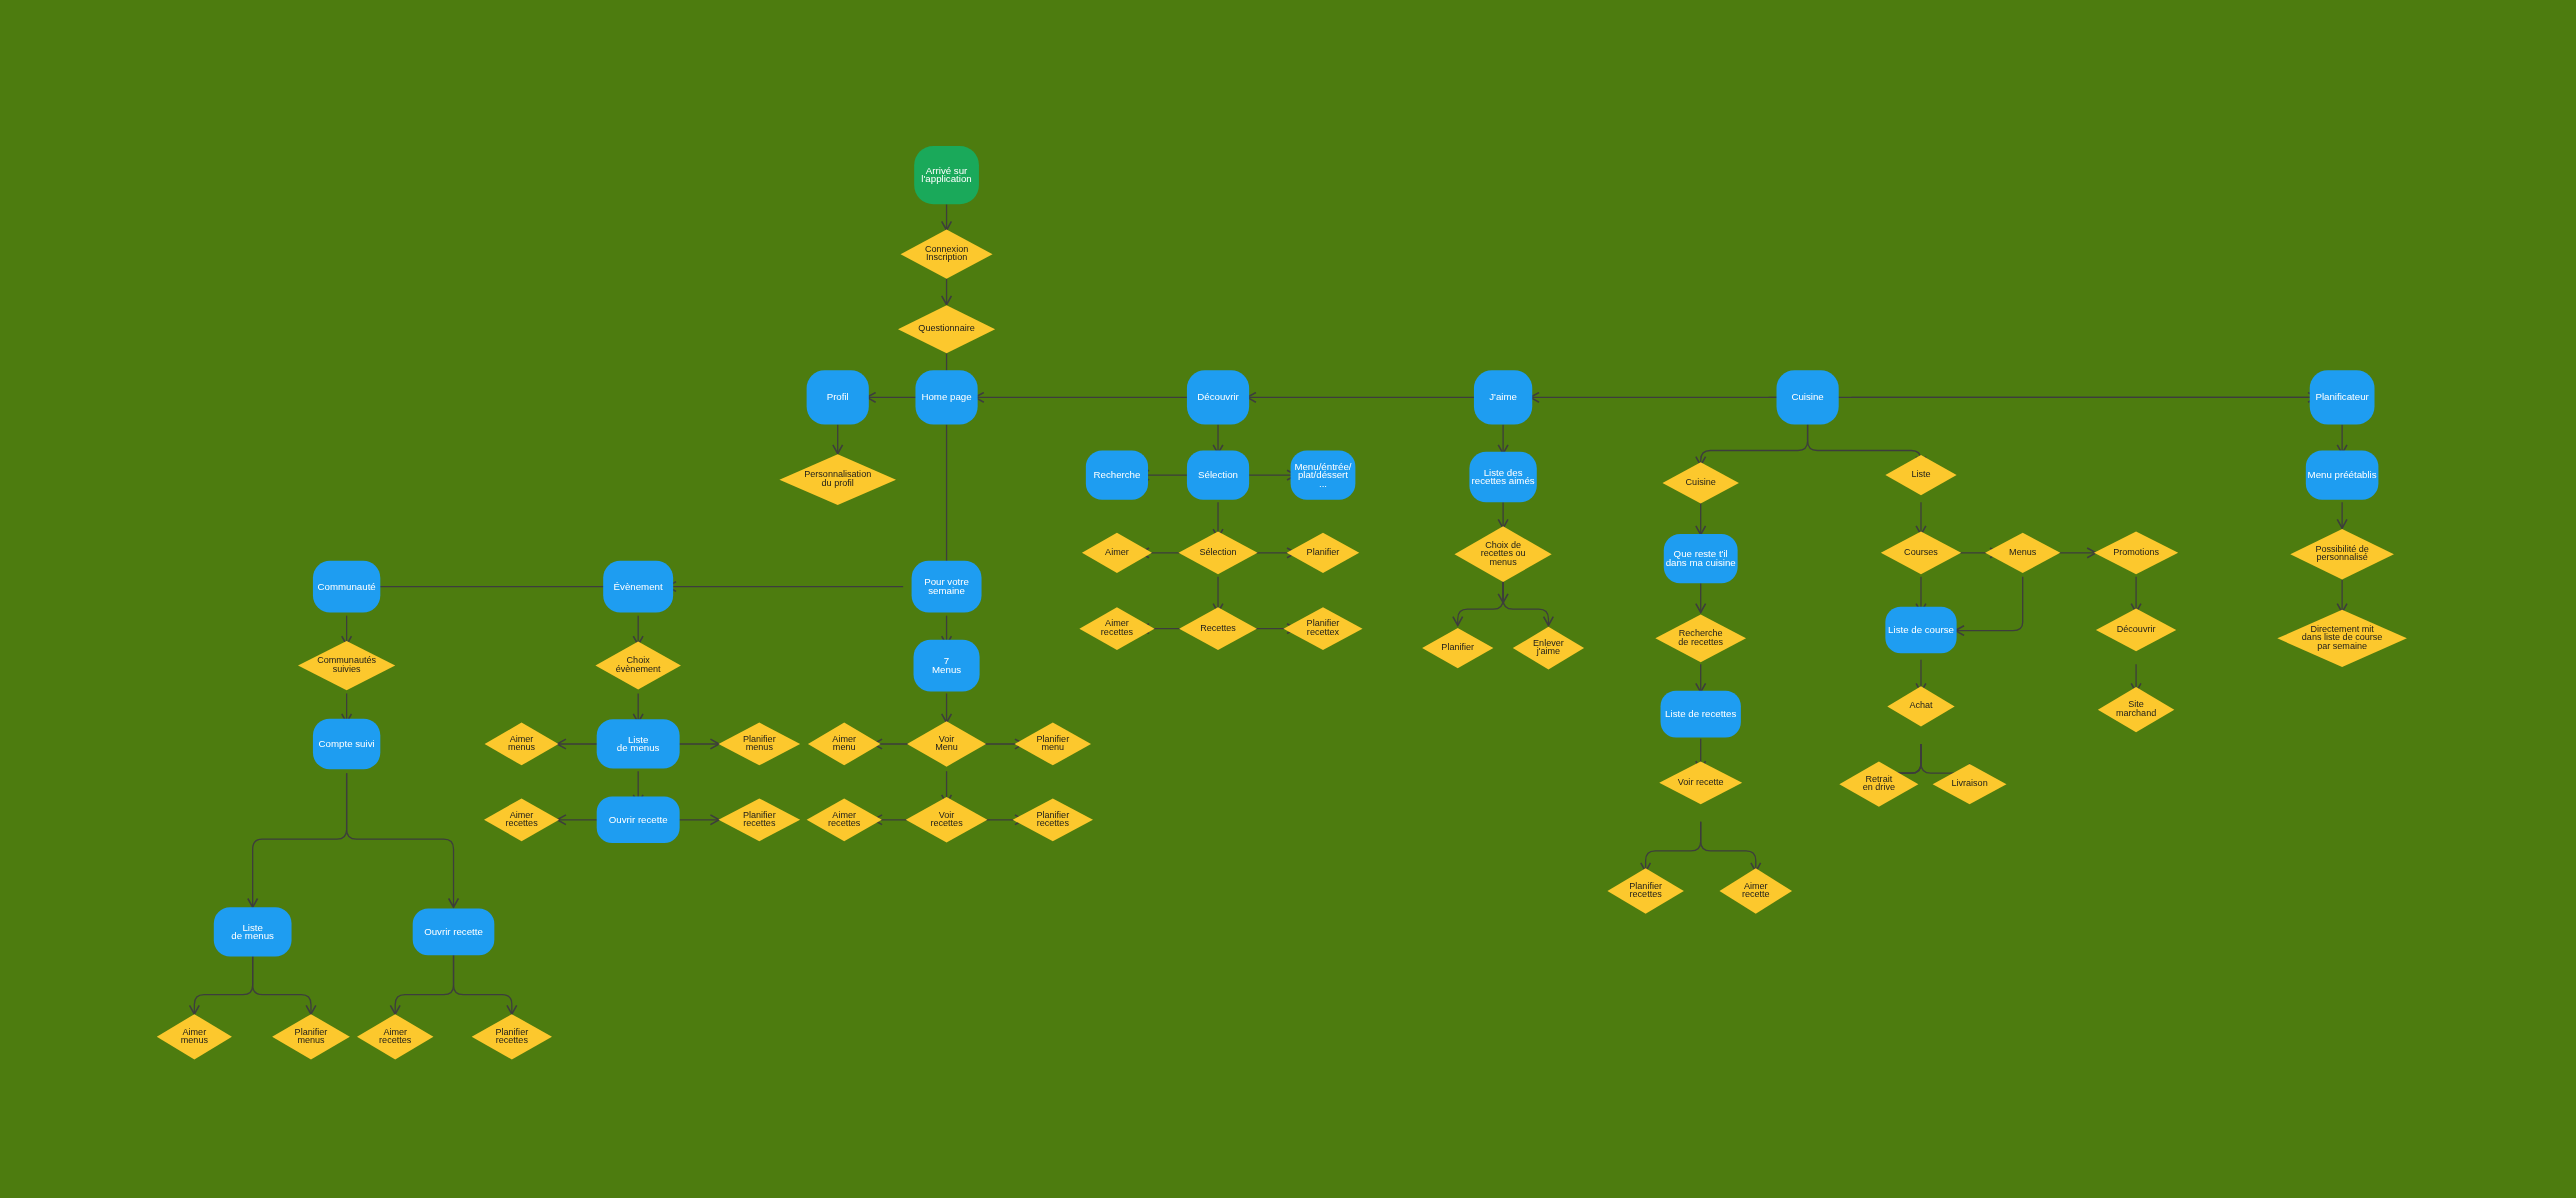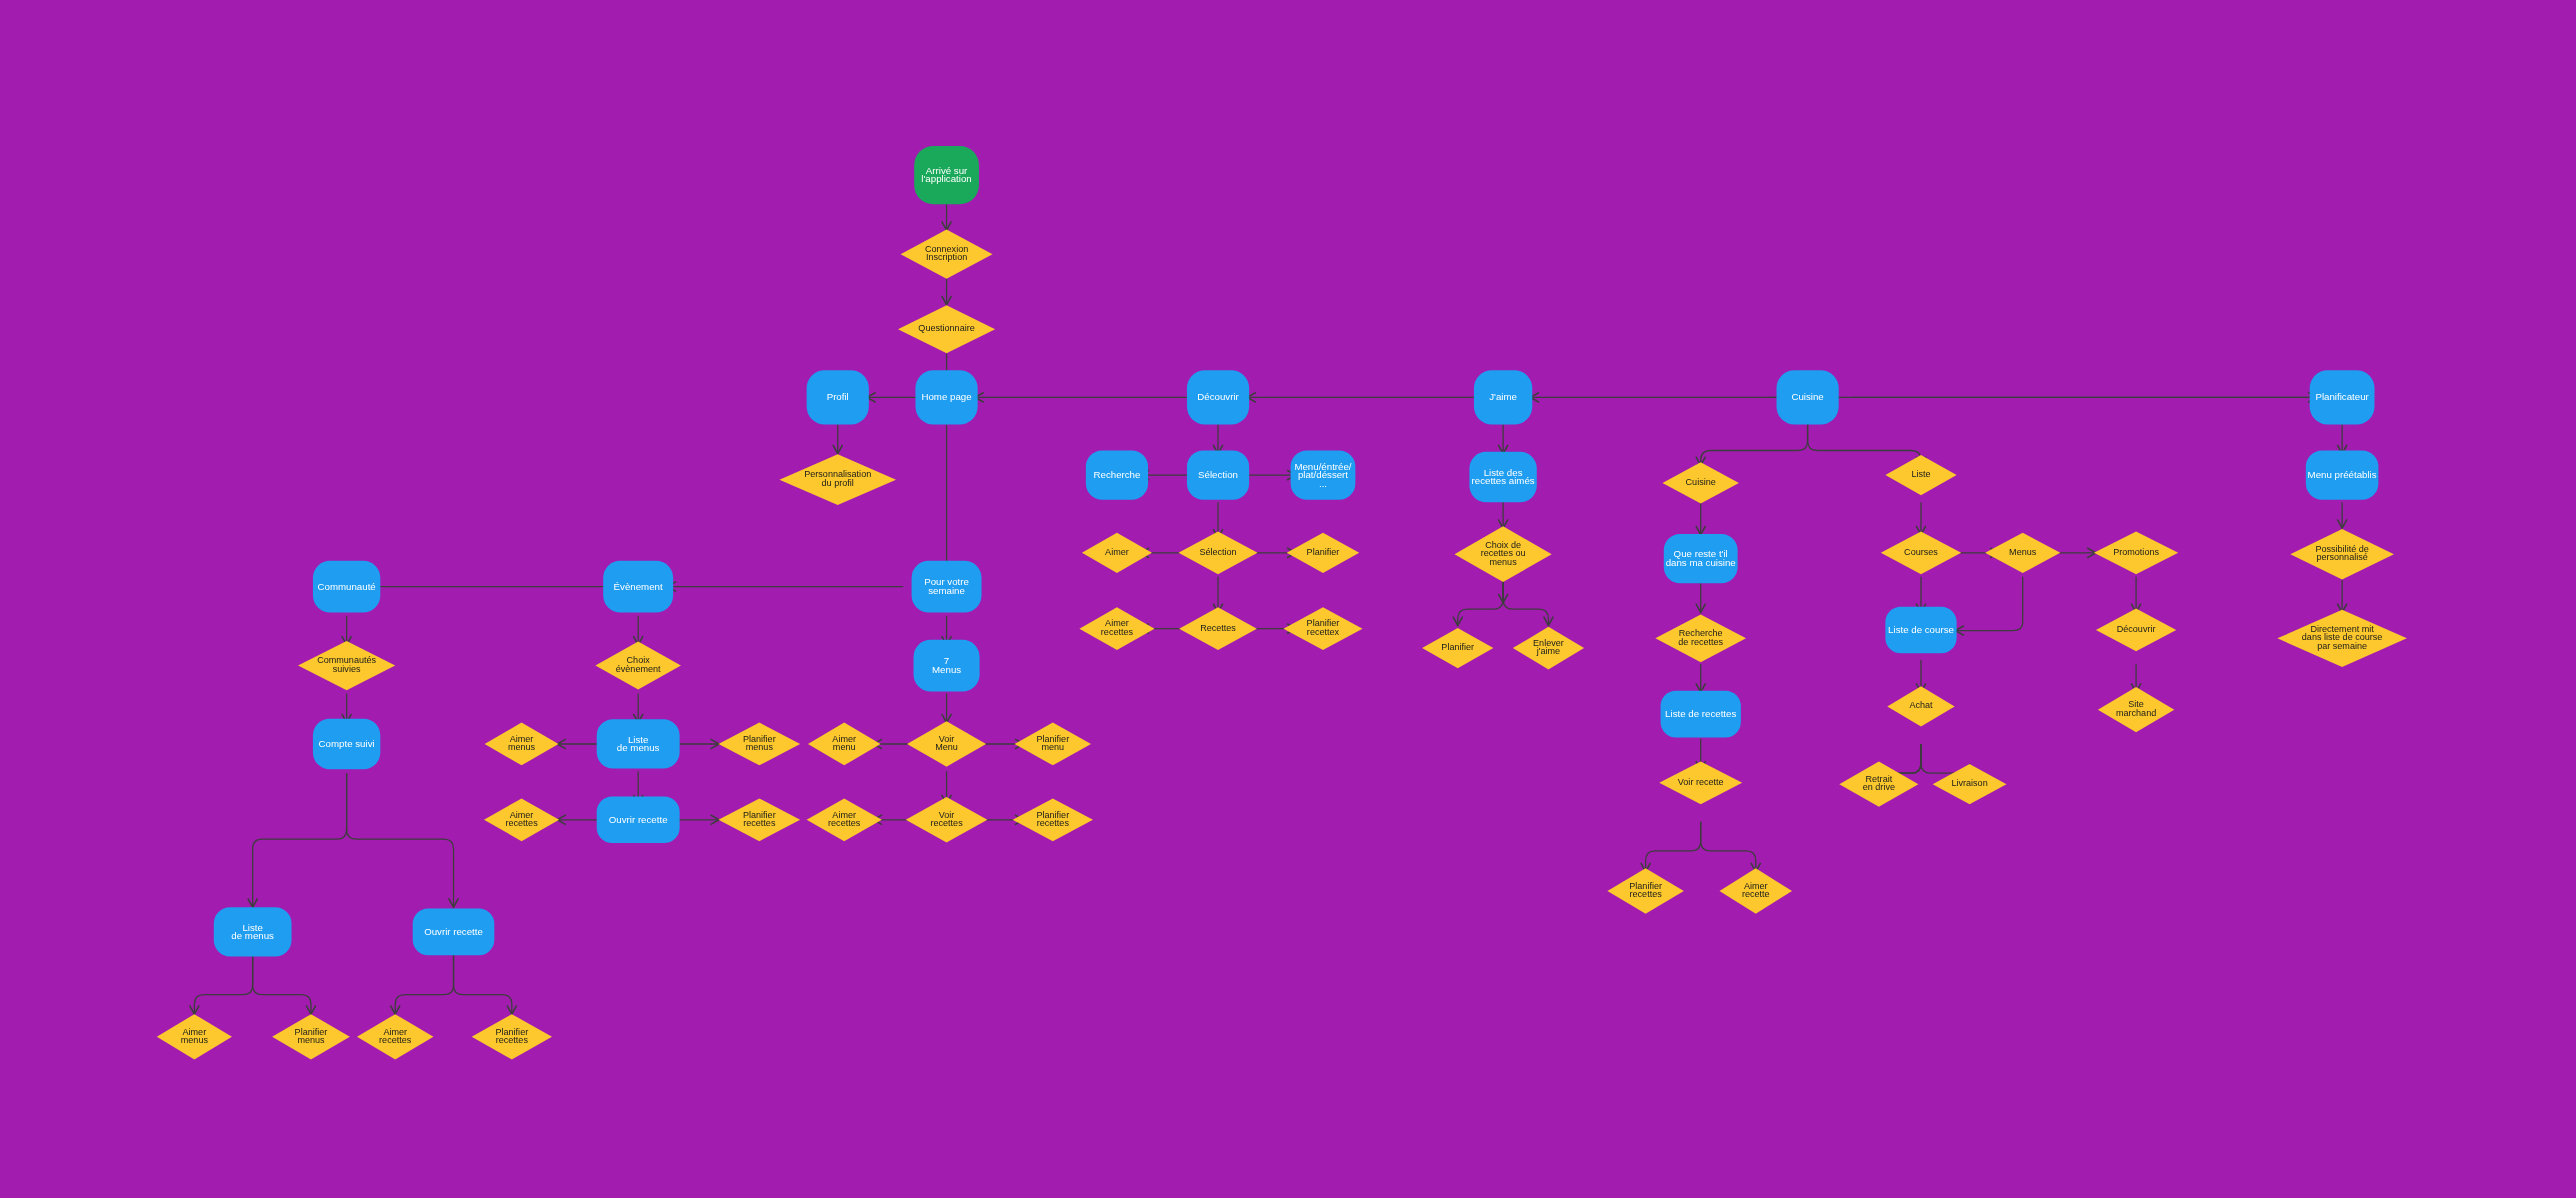--- a/index.html
+++ b/index.html
@@ -4,21 +4,21 @@
 <style>
   html, body {
     margin: 0;
     padding: 0;
     background: #f7f7f7;
   }
   #canvas-wrap {
     position: relative;
     width: 2576px;
     height: 1199px;
-    background: #a21caf;
+    background: #4d7c0f;
     overflow: hidden;
     font-family: "Liberation Sans", sans-serif;
   }
   svg.flow {
     position: absolute;
     top: 0; left: 0;
     width: 2576px;
     height: 1199px;
     display: block;
   }

